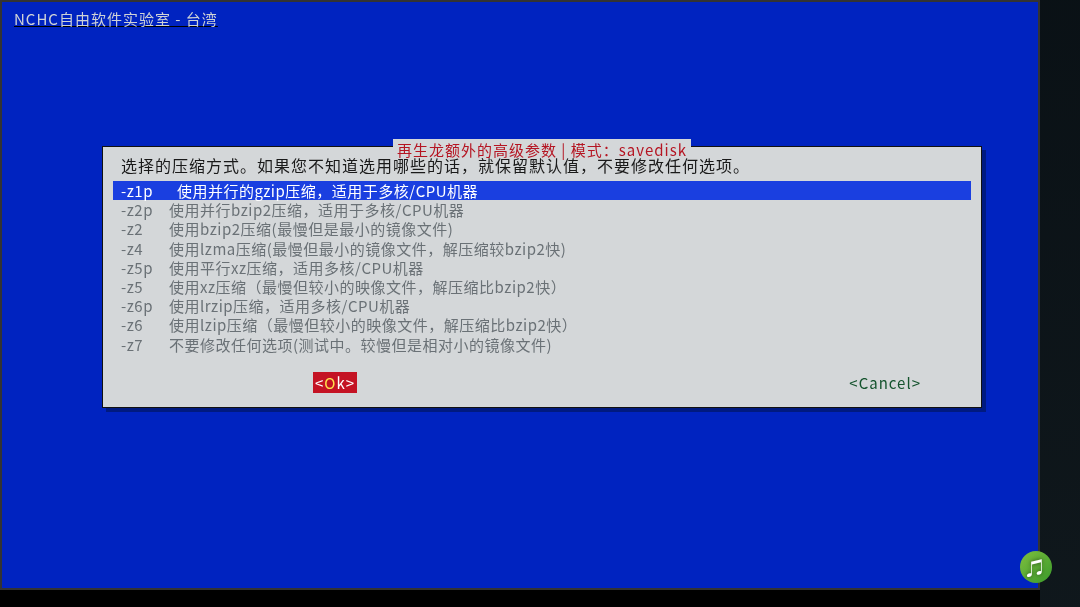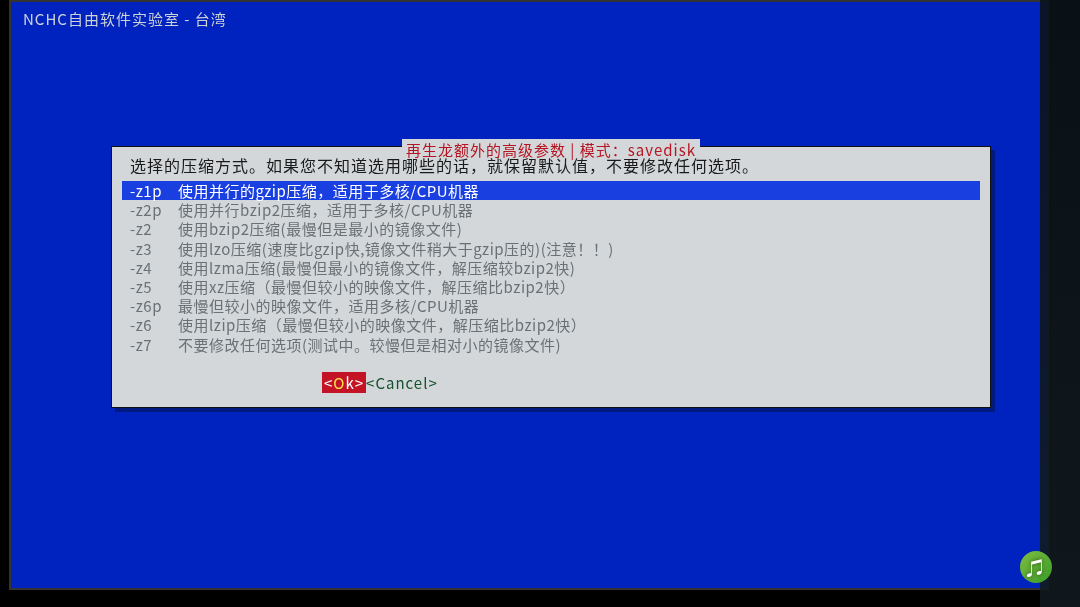--- a/index.html
+++ b/index.html
@@ -6,26 +6,27 @@
     body {
       width: 1080px;
       height: 607px;
       background: #000;
       font-family: "Noto Sans CJK SC", "WenQuanYi Zen Hei", monospace, sans-serif;
       position: relative;
       overflow: hidden;
     }
     .screen {
       position: absolute;
-      left: 9px;
+      left: 0;
       top: 0;
       width: 1040px;
       height: 590px;
       background: #0023c0;
       border: 2px solid #333;
+      text-decoration: underline;
     }
     .header {
       color: #cfd3d6;
       font-size: 15px;
       padding: 6px 12px;
       letter-spacing: 1px;
     }
     .dialog {
       position: absolute;
       left: 100px;
@@ -63,30 +64,32 @@
       display: flex;
       font-size: 15px;
       color: #6a7176;
       line-height: 1.28;
       white-space: pre;
       letter-spacing: 0.5px;
     }
     .opt-row.selected {
       background: #1a3fe0;
       color: #fff;
+      gap: 8px;
     }
     .opt-flag {
       width: 56px;
       padding-left: 8px;
     }
     .opt-desc { flex: 1; }
     .opt-row.selected .opt-flag,
     .opt-row.selected .opt-desc { color: #fff; }
     .buttons {
       display: flex;
+      justify-content: space-between;
       padding: 10px 60px 14px 210px;
     }
     .btn {
       font-size: 15px;
       letter-spacing: 1px;
     }
     .btn-ok {
       background: #c41324;
       color: #fff;
       padding: 0 2px;
@@ -141,24 +144,24 @@
         <span>再生龙额外的高级参数 | 模式：</span><span class="mode">savedisk</span>
       </span>
     </div>
 
     <div class="prompt">选择的压缩方式。如果您不知道选用哪些的话，就保留默认值，不要修改任何选项。</div>
 
     <div class="options" id="options">
         <div class="opt-row selected"><span class="opt-flag">-z1p</span><span class="opt-desc">使用并行的gzip压缩，适用于多核/CPU机器</span></div>
         <div class="opt-row"><span class="opt-flag">-z2p</span><span class="opt-desc">使用并行bzip2压缩，适用于多核/CPU机器</span></div>
         <div class="opt-row"><span class="opt-flag">-z2</span><span class="opt-desc">使用bzip2压缩(最慢但是最小的镜像文件)</span></div>
-        <div class="opt-row"><span class="opt-flag">-z3</span><span class="opt-desc">使用lzo压缩(速度比gzip快,镜像文件稍大于gzip压的)(注意！！)</span></div>
         <div class="opt-row"><span class="opt-flag">-z4</span><span class="opt-desc">使用lzma压缩(最慢但最小的镜像文件，解压缩较bzip2快)</span></div>
+        <div class="opt-row"><span class="opt-flag">-z5p</span><span class="opt-desc">使用平行xz压缩，适用多核/CPU机器</span></div>
         <div class="opt-row"><span class="opt-flag">-z5</span><span class="opt-desc">使用xz压缩（最慢但较小的映像文件，解压缩比bzip2快）</span></div>
-        <div class="opt-row"><span class="opt-flag">-z6p</span><span class="opt-desc">最慢但较小的映像文件，适用多核/CPU机器</span></div>
+        <div class="opt-row"><span class="opt-flag">-z6p</span><span class="opt-desc">使用lrzip压缩，适用多核/CPU机器</span></div>
         <div class="opt-row"><span class="opt-flag">-z6</span><span class="opt-desc">使用lzip压缩（最慢但较小的映像文件，解压缩比bzip2快）</span></div>
         <div class="opt-row"><span class="opt-flag">-z7</span><span class="opt-desc">不要修改任何选项(测试中。较慢但是相对小的镜像文件)</span></div>
       </div>
 
     <div class="buttons">
       <span class="btn btn-ok">&lt;<span class="hot">O</span>k&gt;</span>
       <span class="btn btn-cancel">&lt;Cancel&gt;</span>
     </div>
   </div>
 </div>

